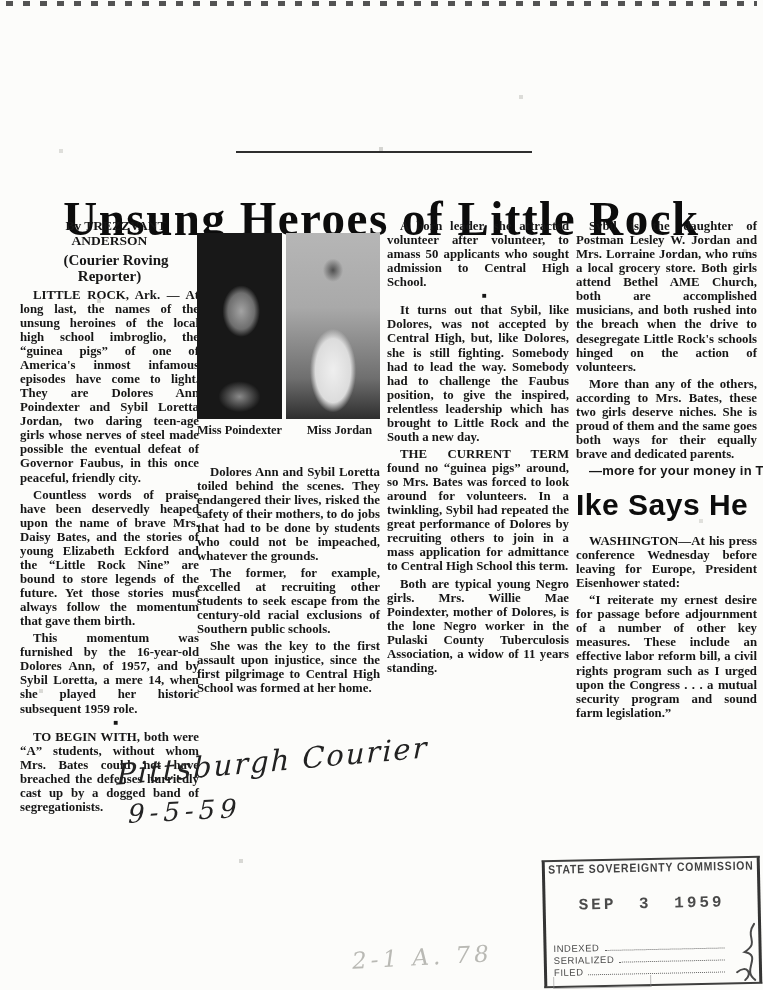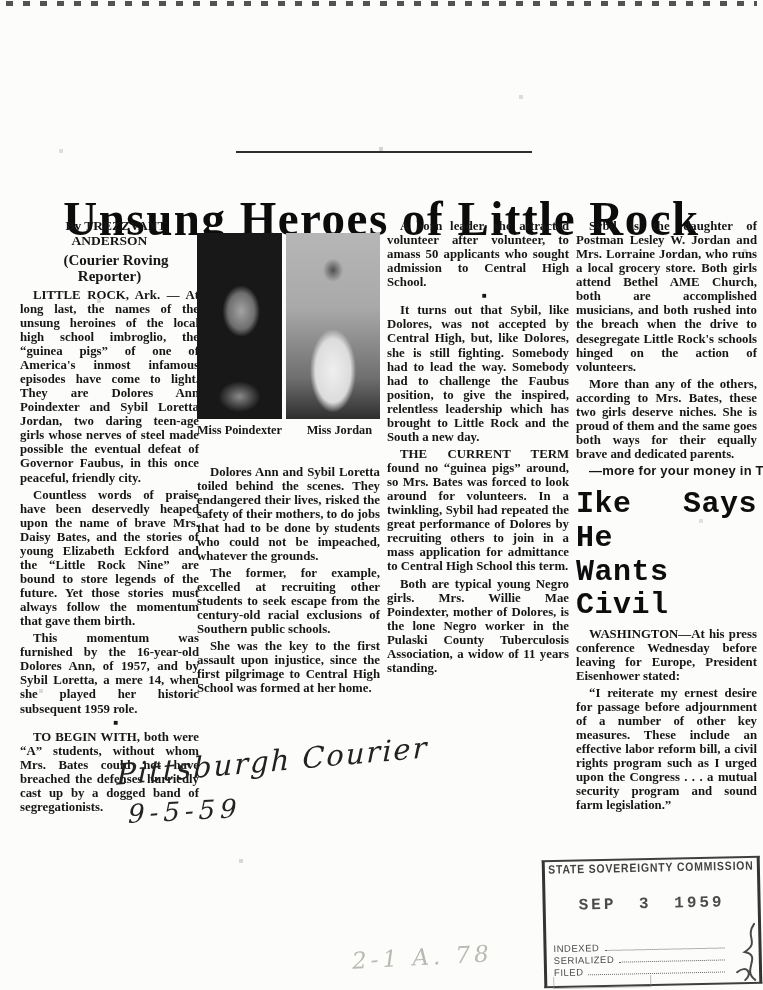--- a/index.html
+++ b/index.html
@@ -55,23 +55,23 @@
   .caption-row {
     display:flex; justify-content:space-between;
     font-size:12.3px; font-weight:bold; margin:5px 8px 27px 0;
   }
   .tagline {
     font-family:"Liberation Sans", sans-serif; font-size:13px; font-weight:bold;
     text-align:center; margin:6px 0 4px 0; text-indent:0; letter-spacing:.2px;
     white-space:nowrap;
   }
   .ike-headline {
-    font-family:Liberation Mono, monospace; font-weight:bold;
+    font-family:Liberation Sans, sans-serif; font-weight:bold;
     font-size:30px; line-height:1.12; letter-spacing:.5px;
-    margin:10px 0 4px 0; color:#0d0d0d;
+    margin:10px 0 12px 0; color:#0d0d0d;
   }
   .hand-note {
     position:absolute; left:116px; top:744px;
     font-style:italic; font-size:29px; letter-spacing:2px; color:#222;
     transform:rotate(-5deg) skewX(-6deg);
     font-family:"DejaVu Serif", serif;
   }
   .hand-date {
     position:absolute; left:128px; top:796px;
     font-style:italic; font-size:26px; letter-spacing:5px; color:#242424;
@@ -157,21 +157,20 @@
   <p>THE CURRENT TERM found no “guinea pigs” around, so Mrs. Bates was forced to look around for volunteers. In a twinkling, Sybil had repeated the great performance of Dolores by recruiting others to join in a mass application for admittance to Central High School this term.</p>
   <p>Both are typical young Negro girls. Mrs. Willie Mae Poindexter, mother of Dolores, is the lone Negro worker in the Pulaski County Tuberculosis Association, a widow of 11 years standing.</p>
 </div>
 
 <div class="col col4">
   <p>Sybil is the daughter of Postman Lesley W. Jordan and Mrs. Lorraine Jordan, who runs a local grocery store. Both girls attend Bethel AME Church, both are accomplished musicians, and both rushed into the breach when the drive to desegregate Little Rock's schools hinged on the action of volunteers.</p>
   <p>More than any of the others, according to Mrs. Bates, these two girls deserve niches. She is proud of them and the same goes both ways for their equally brave and dedicated parents.</p>
   <p class="tagline">—more for your money in The Courier—</p>
   <div class="ike-headline">
     <div>Ike Says He</div>
-    <div>Wants Civil</div>
   </div>
   <p>WASHINGTON—At his press conference Wednesday before leaving for Europe, President Eisenhower stated:</p>
   <p>“I reiterate my ernest desire for passage before adjournment of a number of other key measures. These include an effective labor reform bill, a civil rights program such as I urged upon the Congress . . . a mutual security program and sound farm legislation.”</p>
 </div>
 
 <div class="hand-note">Pittsburgh Courier</div>
 <div class="hand-date">9-5-59</div>
 <div class="pencil-note">2-1 A. 78</div>
 
 <div class="stamp">

